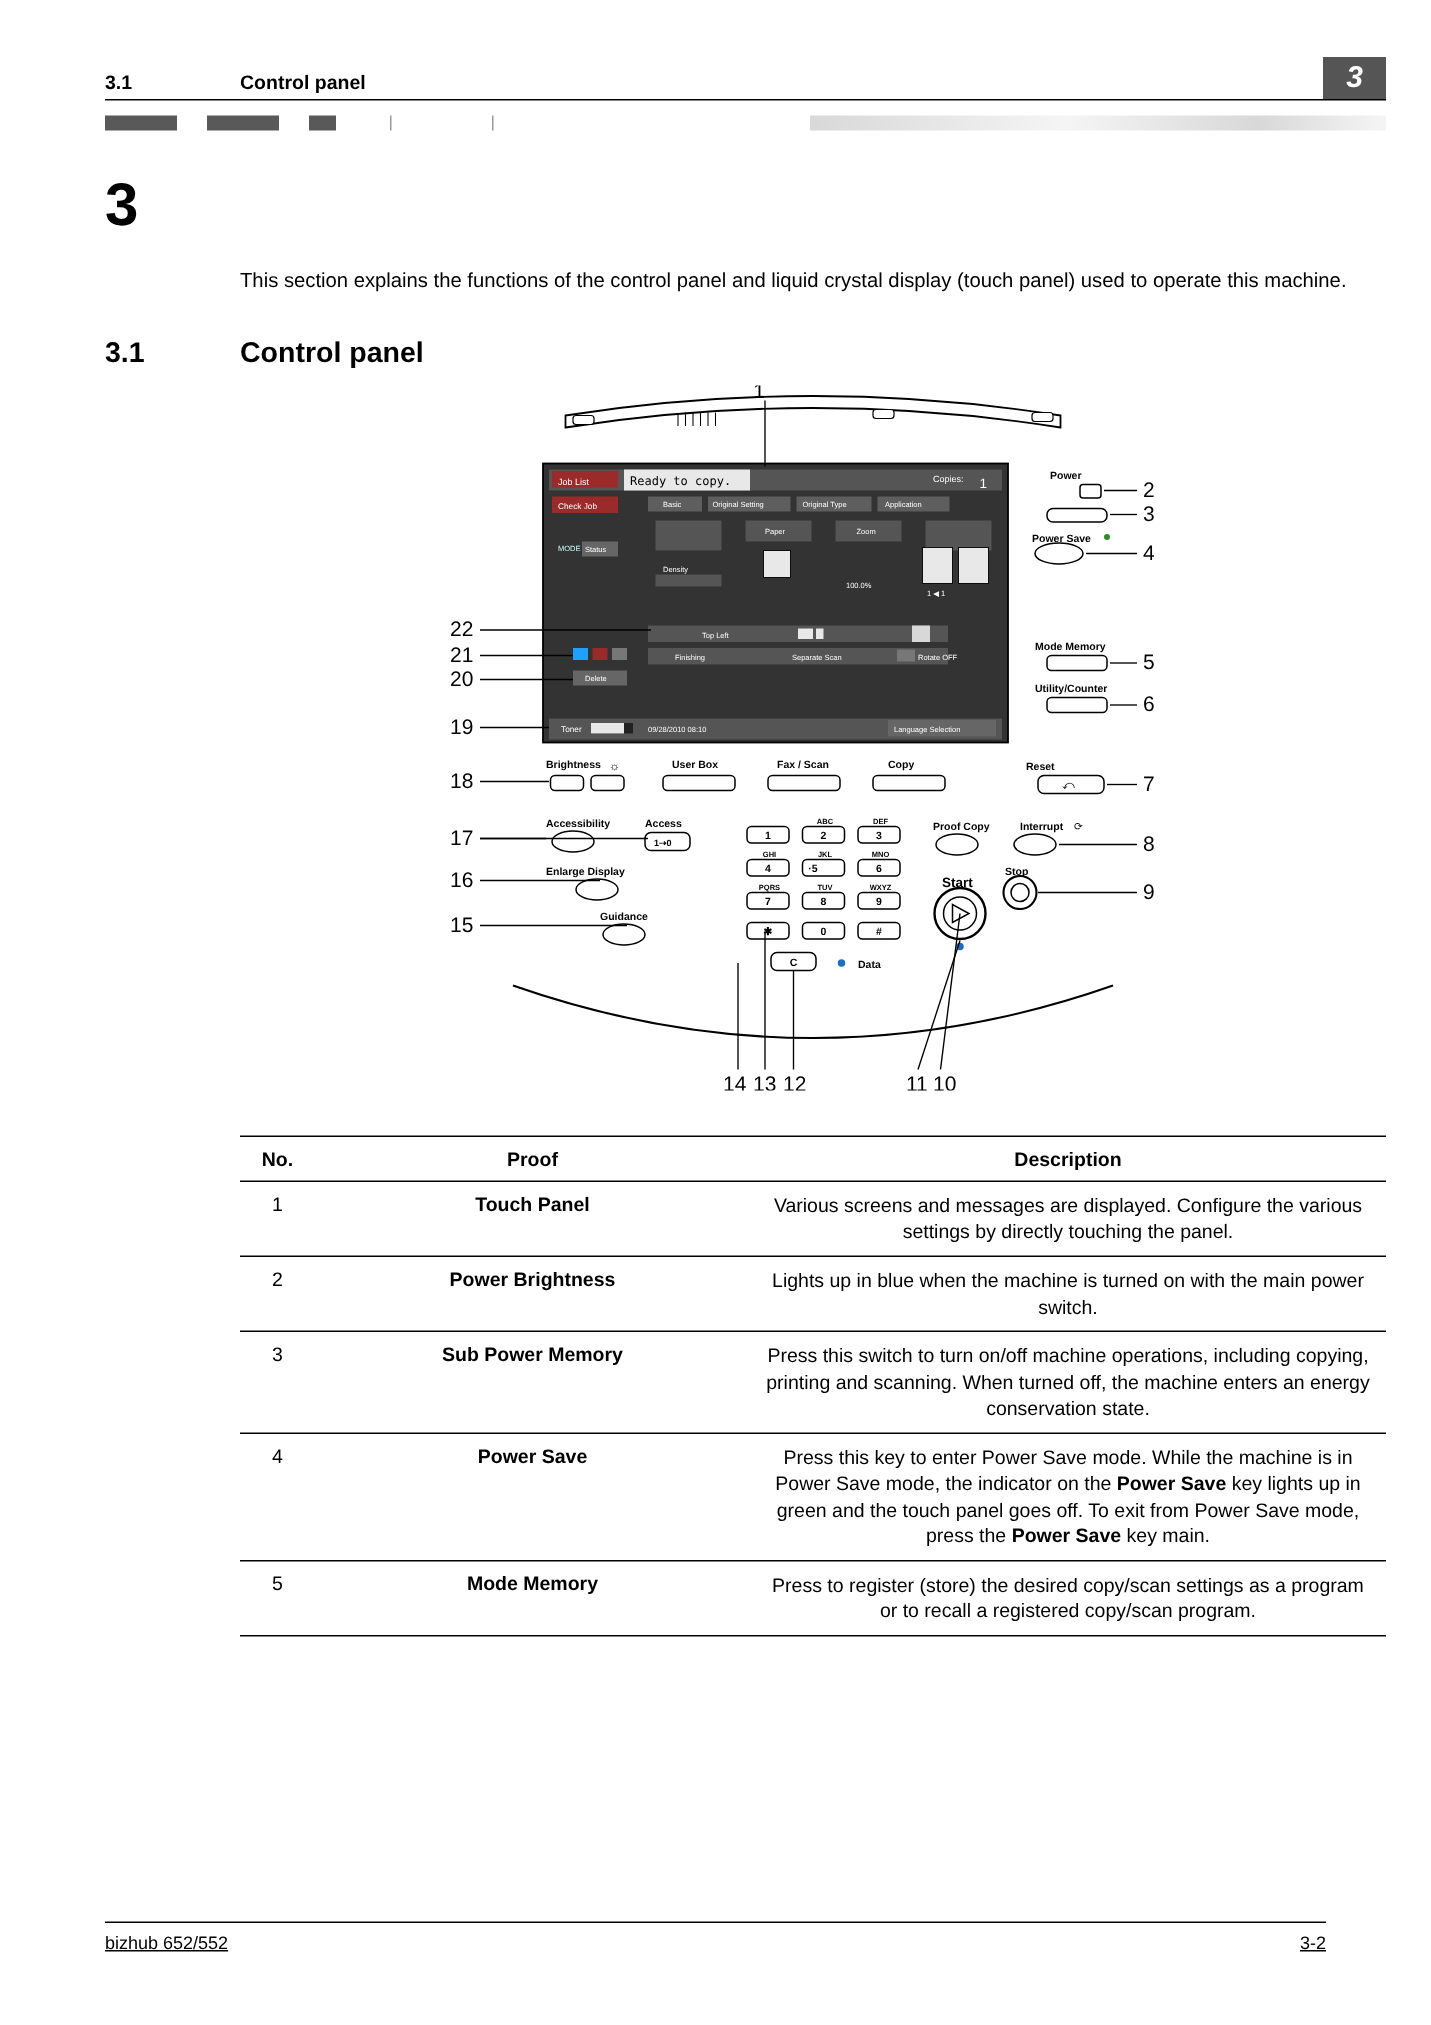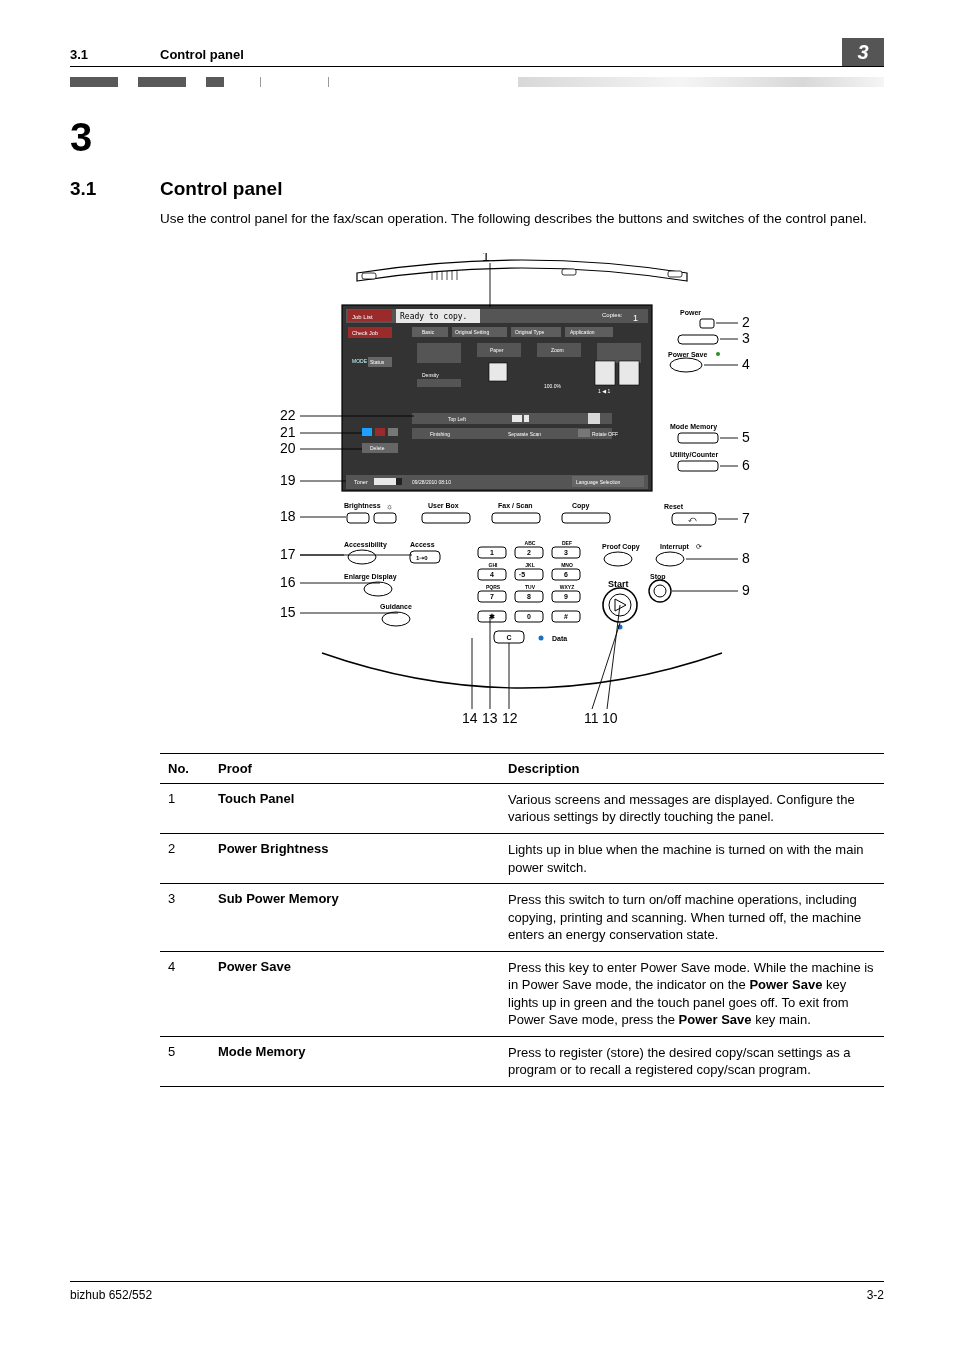--- a/index.html
+++ b/index.html
@@ -1,17 +1,17 @@
 <!DOCTYPE html>
 <html><head>
 <meta charset="utf-8">
 <style>
   * { box-sizing: border-box; margin: 0; padding: 0; }
   html, body { width: 954px; background: #fff; font-family: Arial, Helvetica, sans-serif; color: #000; }
-  .page { width: 954px; height: 1350px; padding: 34px 70px 0 70px; position: relative; }
+  .page { width: 954px; height: 1350px; padding: 34px 30px 0 70px; position: relative; }
 
   
   .runhead { display: flex; align-items: flex-end; border-bottom: 1.2px solid #000; padding-bottom: 4px; margin-bottom: 10px; }
   .runhead .sec-no { font-size: 13px; font-weight: bold; width: 90px; }
   .runhead .sec-title { font-size: 13px; font-weight: bold; flex: 1; }
   .runhead .chip { width: 42px; height: 28px; background: #555; color: #fff; font-size: 20px; font-weight: bold; font-style: italic; text-align: center; line-height: 28px; border-radius: 0 0 0 0; position: relative; top: 4px; }
 
   
   .ruler { height: 10px; position: relative; margin-bottom: 28px; background: linear-gradient(to right, rgba(0,0,0,0) 0%, rgba(0,0,0,0) 55%, #d8d8d8 55%, #f5f5f5 75%, #d8d8d8 90%, #f5f5f5 100%); }
   .ruler .blk { position: absolute; top: 0; height: 10px; background: #595959; }
@@ -32,29 +32,29 @@
   .h2row .num { font-size: 19px; font-weight: 800; width: 90px; }
   .h2row .txt { font-size: 19px; font-weight: 800; }
   .par { margin-left: 90px; font-size: 13.5px; line-height: 1.4; margin-bottom: 24px; }
 
   
   .figwrap { margin-left: 90px; margin-bottom: 30px; }
   .figwrap svg { display: block; margin: 0 auto; }
 
   
   table.info { margin-left: 90px; width: calc(100% - 90px); border-collapse: collapse; font-size: 13px; }
-  table.info th, table.info td { border-top: 1px solid #000; border-bottom: 1px solid #000; padding: 7px 8px 7px 8px; vertical-align: top; text-align: left; }
+  table.info th, table.info td { border-top: 1px solid #000; border-bottom: 1px solid #000; padding: 7px 8px 7px 8px; vertical-align: top; text-align: center; }
   table.info th { font-weight: bold; }
   table.info td.no { width: 50px; }
   table.info td.nm { width: 290px; font-weight: bold; margin-left: 21px; }
   table.info td.desc { line-height: 1.35; }
   table.info td.desc b { font-weight: bold; }
 
   
-  .footer { position: absolute; left: 70px; right: 70px; bottom: 48px; border-top: 1px solid #000; padding-top: 6px; display: flex; justify-content: space-between; font-size: 12px; }
+  .footer { position: absolute; left: 70px; right: 70px; bottom: 48px; border-top: 1px solid #000; padding-top: 6px; display: flex; justify-content: space-between; font-size: 12px; text-decoration: underline; }
 </style>
 </head>
 <body>
 
 <div class="page">
 
   <div class="runhead">
     <div class="sec-no">3.1</div>
     <div class="sec-title">Control panel</div>
     <div class="chip">3</div>
@@ -64,26 +64,26 @@
     <div class="blk b1"></div>
       <div class="blk b2"></div>
       <div class="blk b3"></div>
     <div class="tick t1"></div>
       <div class="tick t2"></div>
   </div>
 
   <div class="h1row">
     <div class="big3">3</div>
   </div>
+  <p class="intro">This section explains the functions of the control panel and liquid crystal display (touch panel) used to operate this machine.</p>
 
   <div class="h2row">
     <div class="num">3.1</div>
     <div class="txt">Control panel</div>
   </div>
-  <p class="par">Use the control panel for the fax/scan operation. The following describes the buttons and switches of the control panel.</p>
 
   <div class="figwrap">
     <svg viewBox="0 0 520 470" width="520" height="470" font-family="Arial">
 
       <path d="M95 20 Q260 -6 425 20 L425 28 Q260 2 95 28 Z" fill="#fff" stroke="#000" stroke-width="1.2"></path>
       <path d="M60 400 Q260 470 460 400" fill="none" stroke="#000" stroke-width="1.4"></path>
 
       <g stroke="#000" stroke-width="0.7">
         <line x1="170" y1="19" x2="170" y2="27"></line>
           <line x1="175" y1="18" x2="175" y2="27"></line>

